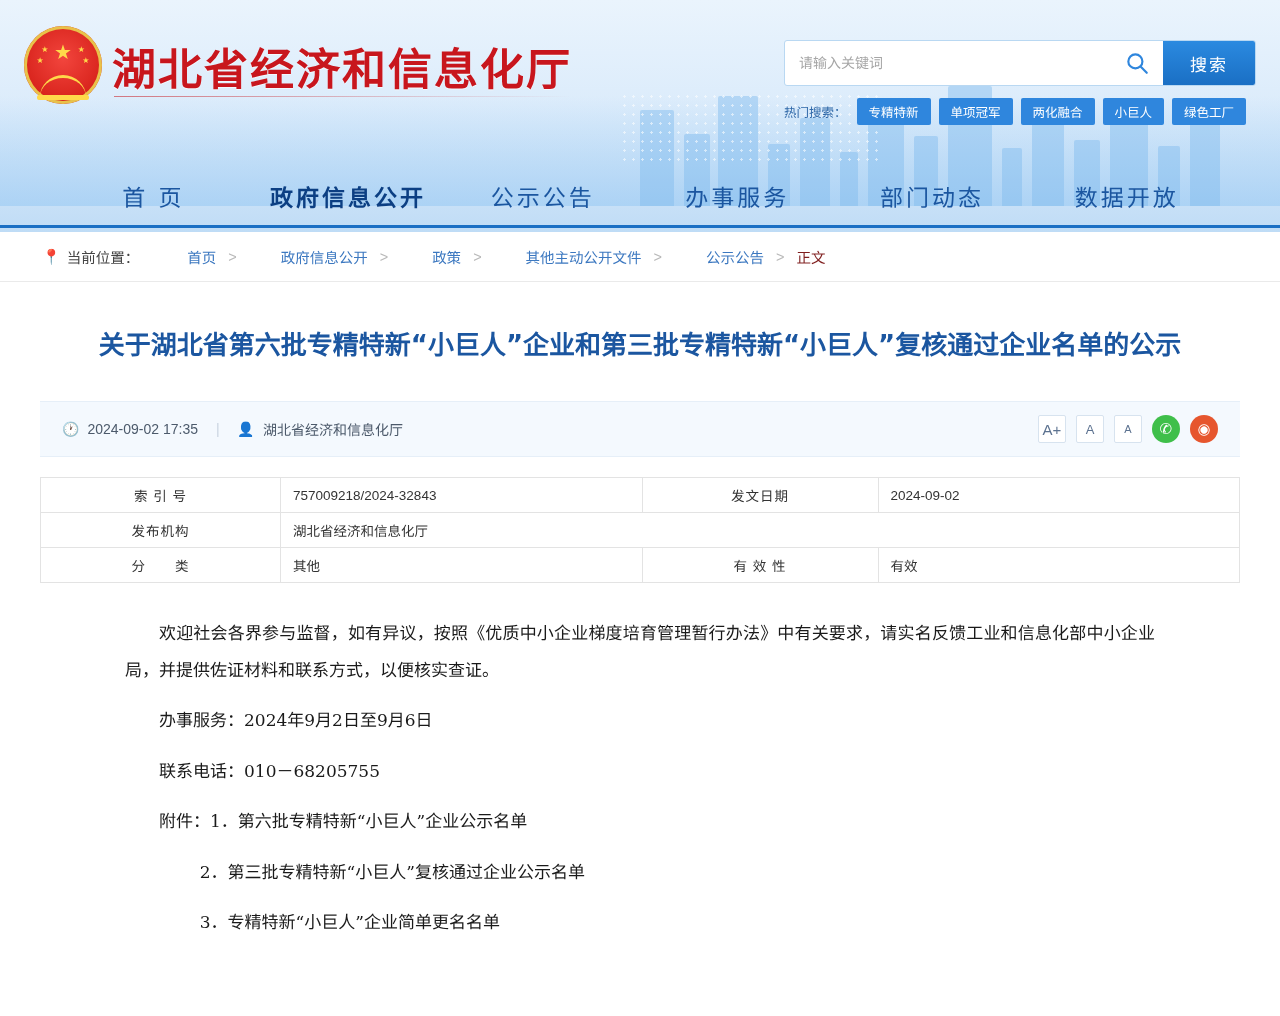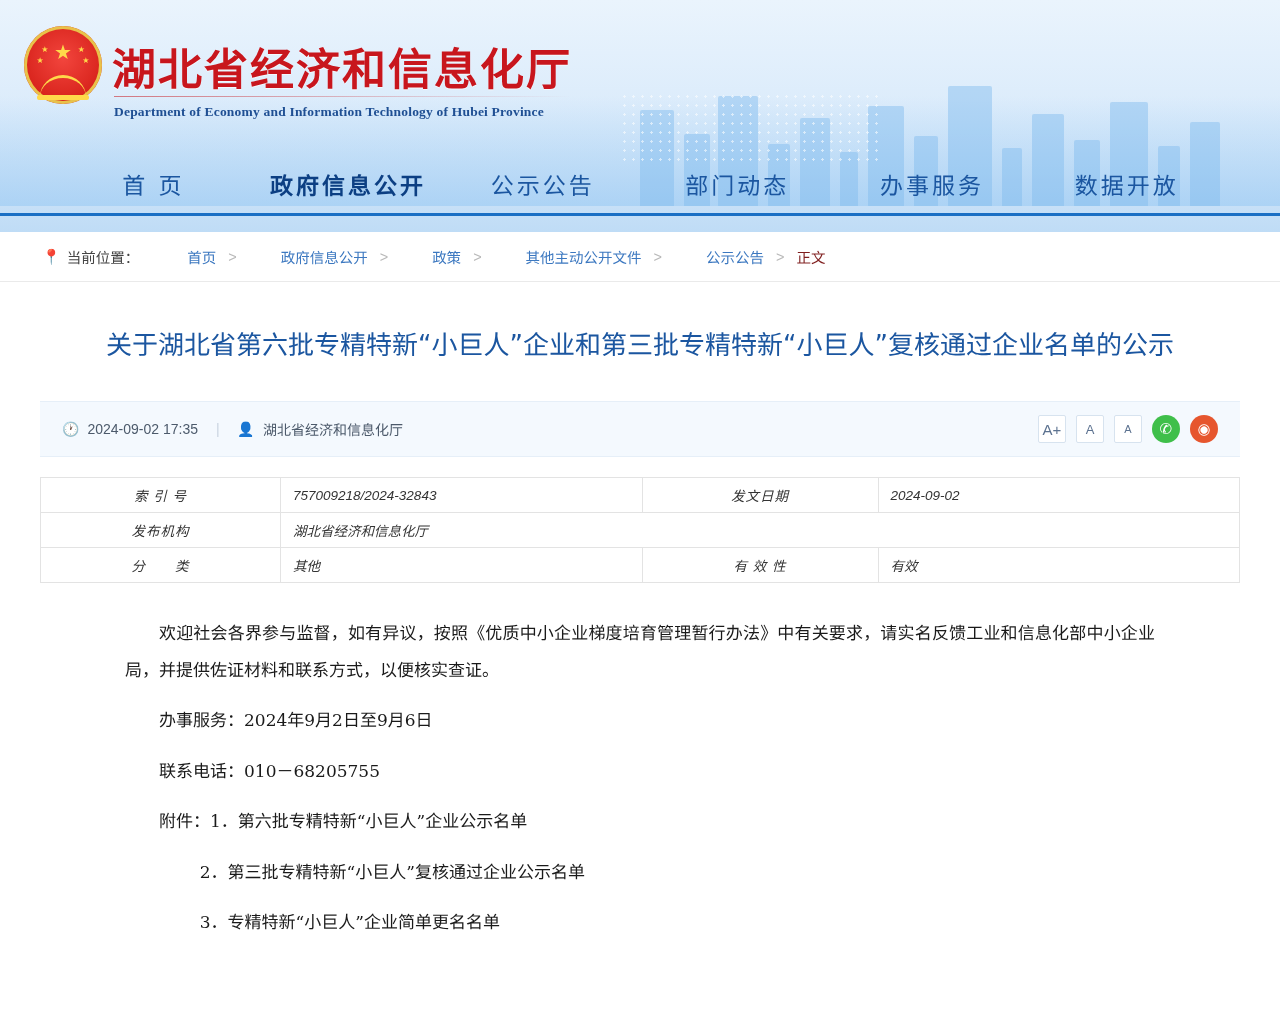--- a/index.html
+++ b/index.html
@@ -116,21 +116,21 @@
     display: flex; align-items: center; gap: 8px; margin-top: 12px;
   }
   .hot-label { font-size: 12.5px; color: #2f68a8; margin-right: 2px; }
   .hot-tag {
     background: #2f86dd; color: #fff; font-size: 12.5px;
     padding: 4px 12px; border-radius: 2px; cursor: pointer; white-space: nowrap;
   }
 
   
   .nav {
-    position: absolute; left: 0; right: 0; bottom: 16px;
+    position: absolute; left: 0; right: 0; bottom: 4px;
     height: 62px;
     display: flex; align-items: center;
     padding: 0 56px;
     gap: 0;
     border-bottom: 3px solid #1a6fc4;
   }
   .nav-item {
     flex: 1; text-align: center;
     font-size: 23px; color: #1b56a0; letter-spacing: 3px;
     cursor: pointer; font-weight: 500;
@@ -148,21 +148,21 @@
   .crumb-pin { color: #2f86dd; margin-right: 6px; font-size: 15px; }
   .crumb-cur { color: #444; margin-right: 16px; }
   .crumb-link { color: #3c78c0; cursor: pointer; margin-left: 32px; }
   .crumb-sep { color: #b9b9b9; margin: 0 12px; }
   .crumb-last { color: #7f1d1d; }
 
   
   .article { padding: 0 40px; }
   .art-title {
     text-align: center; color: #1b56a0;
-    font-size: 26px; font-weight: 400; line-height: 1.5;
+    font-size: 26px; font-weight: 700; line-height: 1.5;
     padding: 44px 20px 36px;
     font-family: "DejaVu Sans", "Liberation Sans", sans-serif;
   }
   .meta-bar {
     background: #f4f9fe;
     height: 56px;
     display: flex; align-items: center;
     padding: 0 22px;
     font-size: 14px; color: #5a6675;
     border-top: 1px solid #e6eff8;
@@ -187,21 +187,20 @@
   }
   .share-wechat { background: #3fbf4a; }
   .share-weibo { background: #e6562e; }
 
   
   .info-table {
     width: 1200px; margin: 20px auto 0;
     border-collapse: collapse;
     font-size: 13.5px; color: #333;
     table-layout: fixed;
-    font-style: italic;
   }
   .info-table td {
     border: 1px solid #e3e3e3;
     height: 35px; padding: 6px 12px;
   }
   .it-label {
     width: 240px; text-align: center; color: #333;
     letter-spacing: 1px;
   }
   .it-label2 { width: 236px; text-align: center; letter-spacing: 1px; }
@@ -253,29 +252,48 @@
       <div class="e-small" style="left:22%; top:26%;">★</div>
       <div class="e-small" style="left:16%; top:40%;">★</div>
       <div class="e-small" style="right:22%; top:26%;">★</div>
       <div class="e-small" style="right:16%; top:40%;">★</div>
       <div class="e-gear"></div>
       <div class="e-base"></div>
     </div>
 
     <div class="title-rule"></div>
     <div class="site-title">湖北省经济和信息化厅</div>
-    <div class="site-sub">Department of Economy and Information Technology of Hubei Province</div>
-
+
+    <div class="search-wrap">
+      <div class="search-box">
+        <input class="search-input" type="text" placeholder="请输入关键词" style="">
+        <div class="search-icon-btn">
+          <svg width="26" height="26" viewBox="0 0 24 24" fill="none" stroke="#2f86dd" stroke-width="2">
+            <circle cx="10.5" cy="10.5" r="6.5"></circle>
+            <line x1="15.5" y1="15.5" x2="21" y2="21" stroke-linecap="round"></line>
+          </svg>
+        </div>
+        <div class="search-btn">搜索</div>
+      </div>
+      <div class="hot-row">
+        <span class="hot-label">热门搜索：</span>
+        <span class="hot-tag">专精特新</span>
+        <span class="hot-tag">单项冠军</span>
+        <span class="hot-tag">两化融合</span>
+        <span class="hot-tag">小巨人</span>
+        <span class="hot-tag">绿色工厂</span>
+      </div>
+    </div>
 
     <div class="nav">
       <div class="nav-item">首 页</div>
       <div class="nav-item active">政府信息公开</div>
       <div class="nav-item">公示公告</div>
+      <div class="nav-item">办事服务</div>
       <div class="nav-item">部门动态</div>
-      <div class="nav-item">办事服务</div>
       <div class="nav-item">数据开放</div>
     </div>
   </div>
 
   <div class="crumb-bar">
     <span class="crumb-pin">📍</span>
     <span class="crumb-cur">当前位置：</span>
     <span class="crumb-link">首页</span>
     <span class="crumb-sep">&gt;</span>
     <span class="crumb-link">政府信息公开</span>

